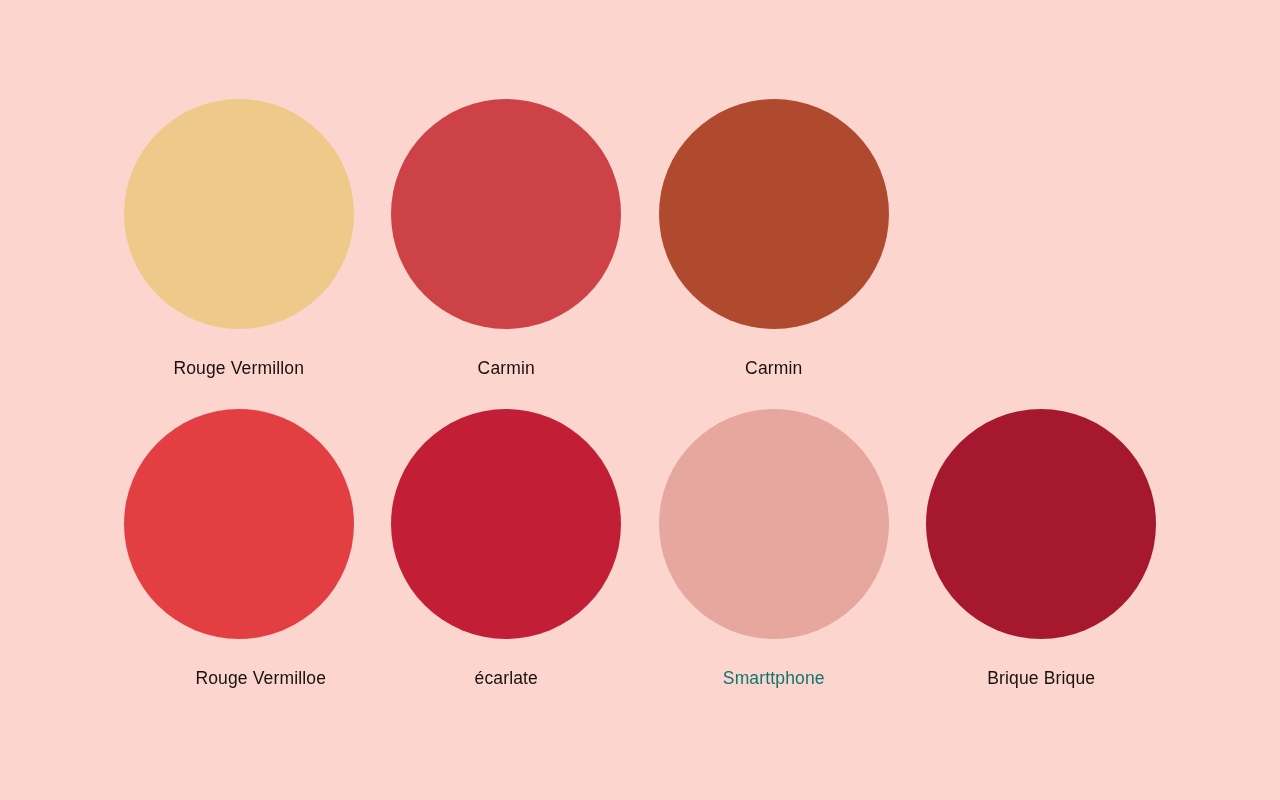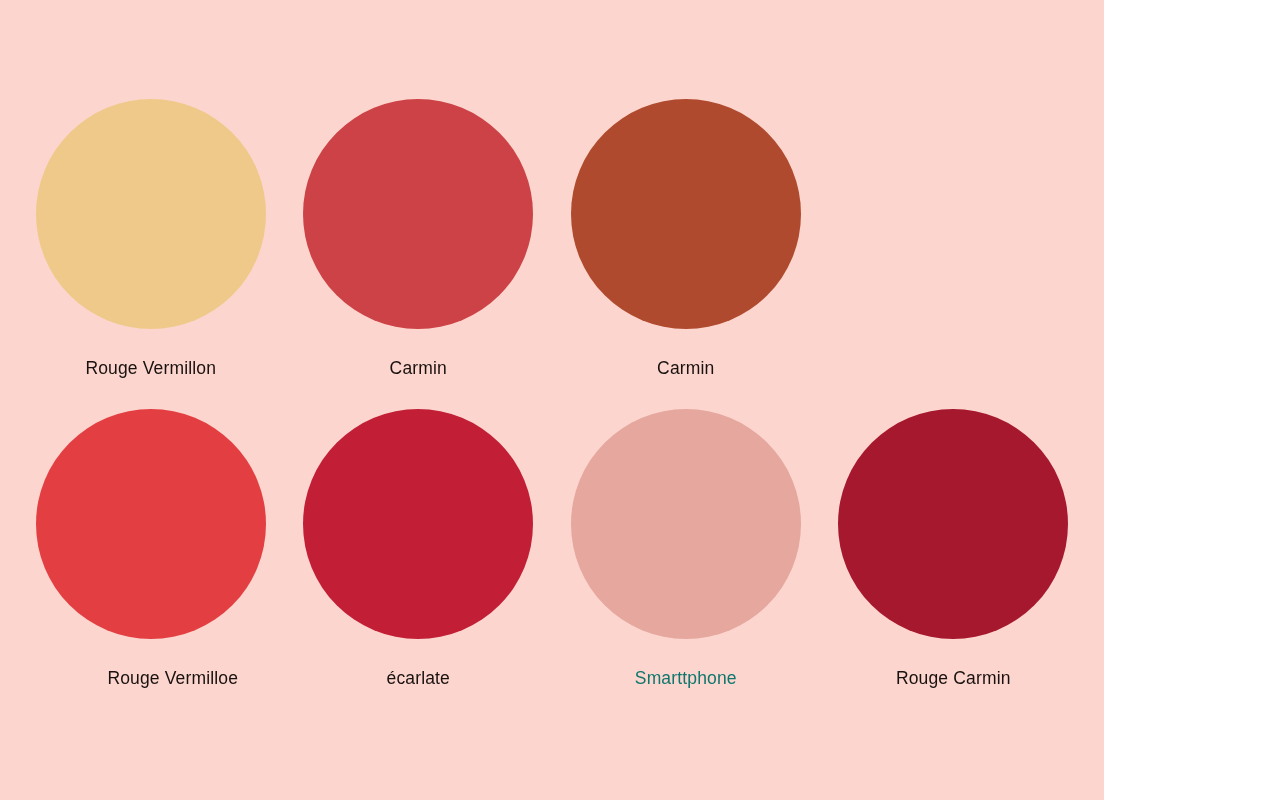--- a/index.html
+++ b/index.html
@@ -11,21 +11,21 @@
   body {
     width: 1280px;
     height: 800px;
     overflow: hidden;
     font-family: "Liberation Sans", "DejaVu Sans", sans-serif;
   }
 
   #palette-board {
     position: relative;
     box-sizing: border-box;
-    width: 1104px;
+    width: 1280px;
     height: 800px;
     background: #fcd6ce;
     display: flex;
     flex-direction: column;
     justify-content: flex-start;
     padding-top: 99px;
   }
 
   .swatch-row {
     display: grid;
@@ -101,18 +101,18 @@
       <span class="swatch-label" style="color: rgb(25, 17, 15);">écarlate</span>
     </div>
 
     <div class="swatch-cell">
       <span class="swatch-disc" style="background-color: rgb(229, 167, 158); width: 230px; height: 230px;"></span>
       <span class="swatch-label" style="color: #0f766e;">Smarttphone</span>
     </div>
 
     <div class="swatch-cell">
       <span class="swatch-disc" style="background-color: rgb(166, 24, 46); width: 230px; height: 230px;"></span>
-      <span class="swatch-label" style="color: rgb(25, 17, 15);">Rouge Carmin</span>
+      <span class="swatch-label" style="color: rgb(25, 17, 15);">Brique Brique</span>
     </div>
 
   </div>
 
 </div>
 
 </body></html>

